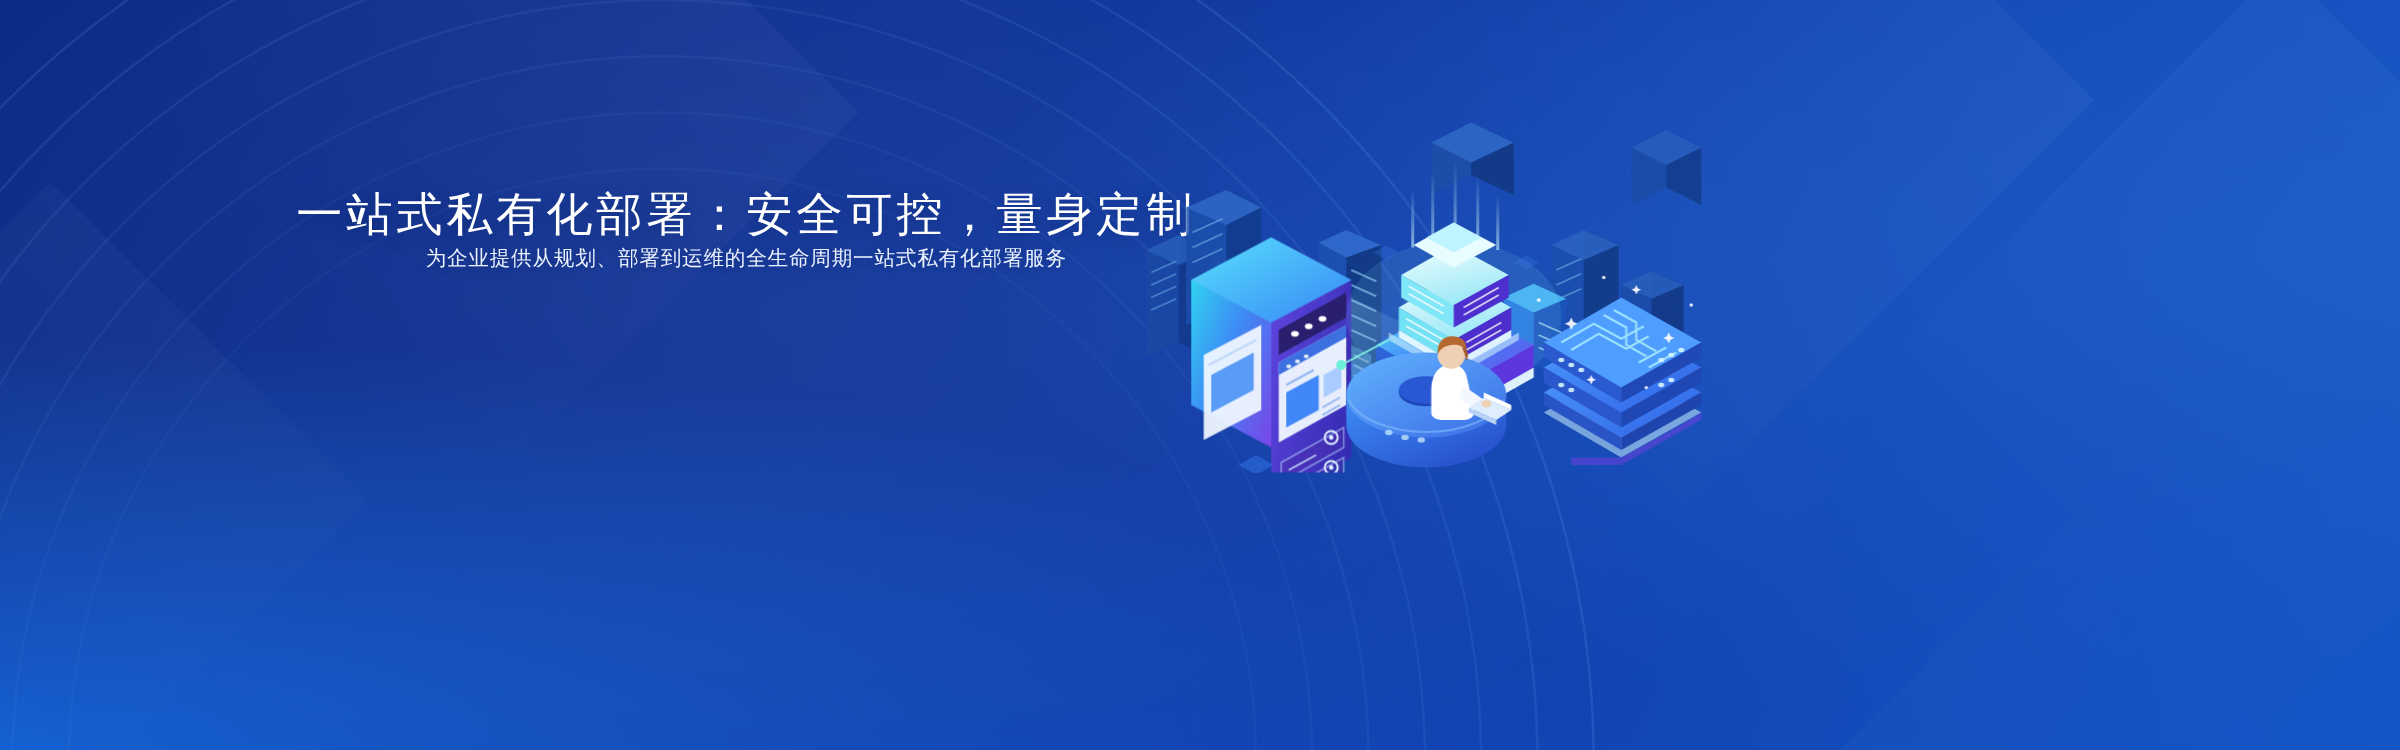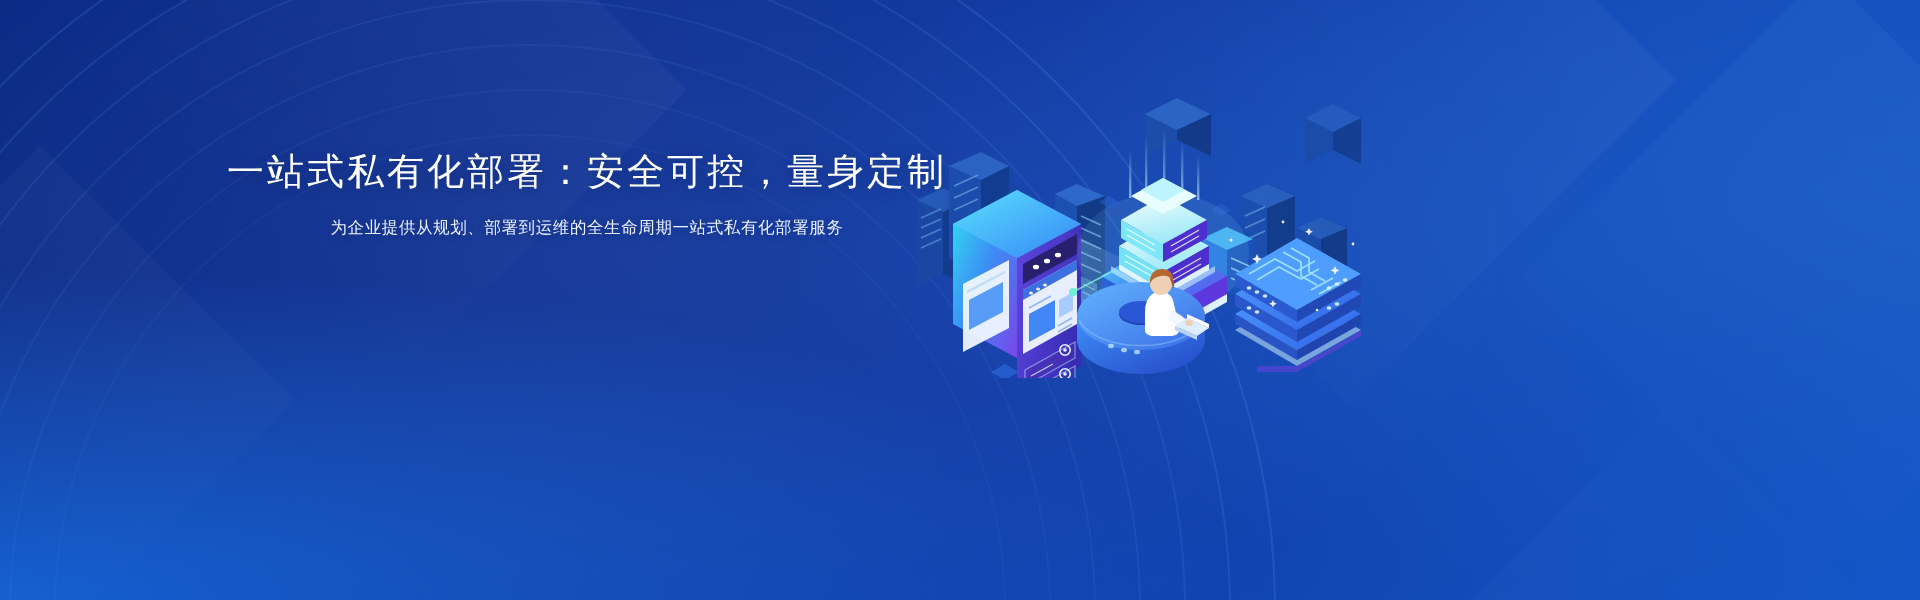--- a/index.html
+++ b/index.html
@@ -36,28 +36,28 @@
         transform:rotate(45deg); }
   .vign { position:absolute; inset:0;
           background:radial-gradient(75% 120% at 34% 42%, rgba(255,255,255,.055), rgba(0,0,0,0) 62%);
           pointer-events:none; }
 
   
   #arcs { position:absolute; left:-420px; bottom:-760px; width:1900px; height:1500px;
           pointer-events:none; opacity:.55; }
 
   
-  #copy { position:absolute; left:2px; top:148px; width:1170px; text-align:center; }
+  #copy { position:absolute; left:12px; top:148px; width:1170px; text-align:center; }
   #title {
     color:#ffffff; font-size:37px; line-height:1.28; font-weight:400;
     letter-spacing:3px; text-shadow:0 2px 14px rgba(0,20,70,.35);
     white-space:nowrap;
   }
   #subtitle {
-    margin-top:20px; color:#eaf1ff; font-size:16.5px; line-height:1.5;
+    color:#eaf1ff; font-size:16.5px; line-height:1.5;
     letter-spacing:.6px; font-weight:400; white-space:nowrap;
     text-shadow:0 1px 8px rgba(0,20,70,.3);
   }
 
   
   #art { position:absolute; left:905px; top:78px; width:470px; height:300px; }
   #art svg { display:block; }
 </style>
 </head>
 <body>

